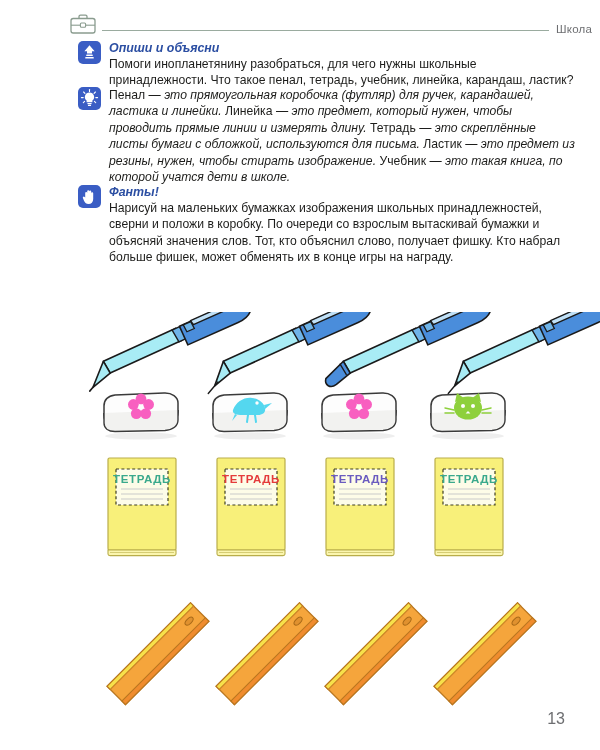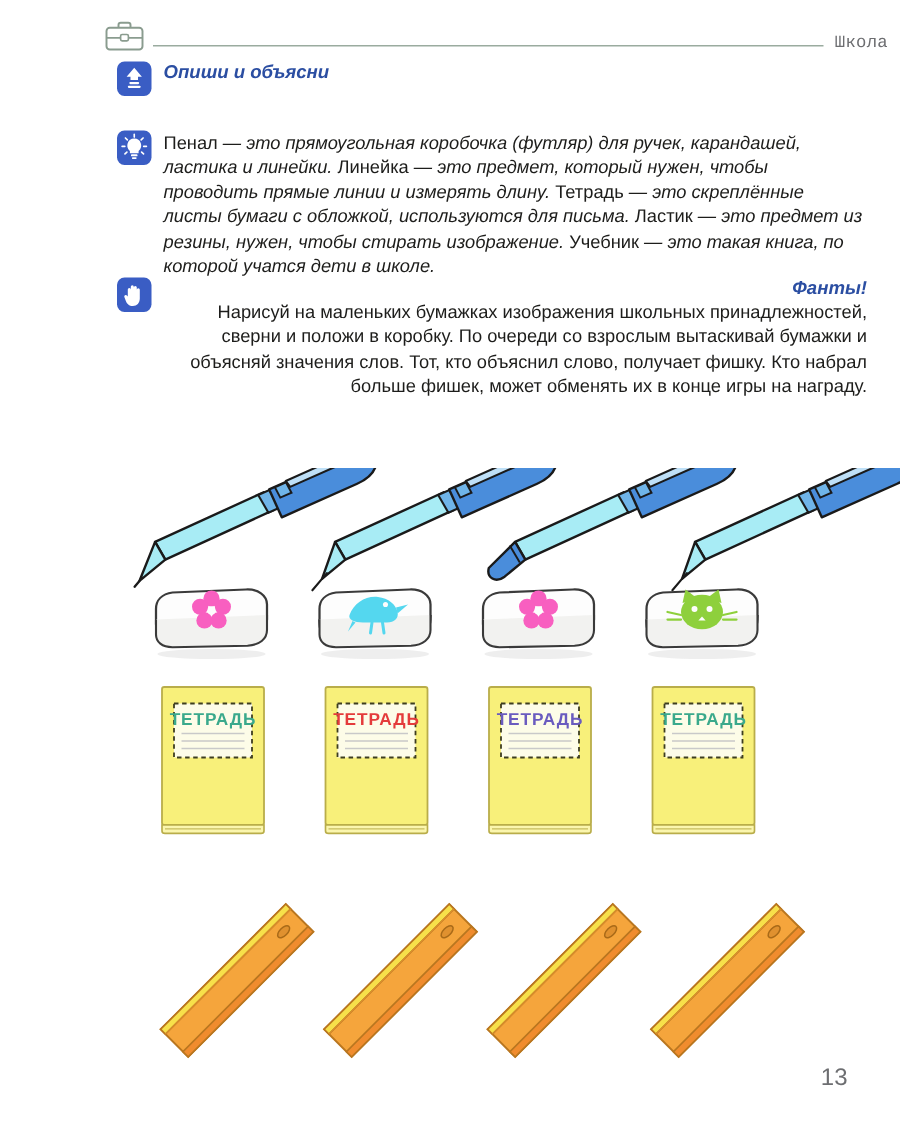--- a/index.html
+++ b/index.html
@@ -16,21 +16,21 @@
   .page {
     position: absolute; inset: 0;
     padding: 0;
   }
 
   
   .header {
     position: absolute;
     left: 68px; top: 10px; right: 8px;
     height: 26px;
-    display: flex; align-items: flex-end; font-family: Liberation Mono, monospace;
+    display: flex; align-items: flex-end;
   }
   .briefcase-icon { width: 30px; height: 24px; flex: 0 0 auto; }
   .header-rule {
     flex: 1 1 auto;
     height: 1px;
     background: #9aab9f;
     margin: 0 7px 5px 4px;
   }
   .header-title {
     flex: 0 0 auto;
@@ -63,21 +63,21 @@
   .task-text {
     font-size: 12.2px;
     line-height: 16.4px;
     color: #1d1d1b;
   }
   .task-text.italic { font-style: italic; }
   .task-text b { font-style: normal; font-weight: normal; }
 
   #task-1 { left: 78px; top: 41px; width: 500px; }
   #task-2 { left: 78px; top: 87px; width: 500px; }
-  #task-3 { left: 78px; top: 185px; width: 500px; text-align: right; }
+  #task-3 { left: 78px; top: 185px; width: 500px; }
   #task-4 { left: 78px; top: 278px; width: 500px; }
 
   
   .art { position: absolute; left: 0; top: 312px; width: 600px; height: 400px; }
   .art svg { display: block; }
 
   
   .page-number {
     position: absolute;
     right: 35px; bottom: 22px;
@@ -106,20 +106,21 @@
   <div class="task" id="task-1">
     <span class="badge">
       <svg viewBox="0 0 23 23">
         <path d="M11.5 4.2 L16.6 10.2 H14 V12.4 H9 V10.2 H6.4 Z" fill="#ffffff"></path>
         <rect x="8.2" y="13.6" width="6.6" height="1.5" rx="0.7" fill="#ffffff"></rect>
         <rect x="7.2" y="16.1" width="8.6" height="1.5" rx="0.7" fill="#ffffff"></rect>
       </svg>
     </span>
     <div class="task-body">
       <div class="task-title">Опиши и объясни</div>
+      <div class="task-text">Помоги инопланетянину разобраться, для чего нужны школьные принадлежности. Что такое пенал, тетрадь, учебник, линейка, карандаш, ластик?</div>
     </div>
   </div>
 
   <div class="task" id="task-2">
     <span class="badge">
       <svg viewBox="0 0 23 23">
         <g stroke="#ffffff" stroke-width="1.1" stroke-linecap="round">
           <path d="M11.5 2.6 V4.4"></path>
             <path d="M5.6 5.0 L6.9 6.3"></path>
             <path d="M17.4 5.0 L16.1 6.3"></path>

